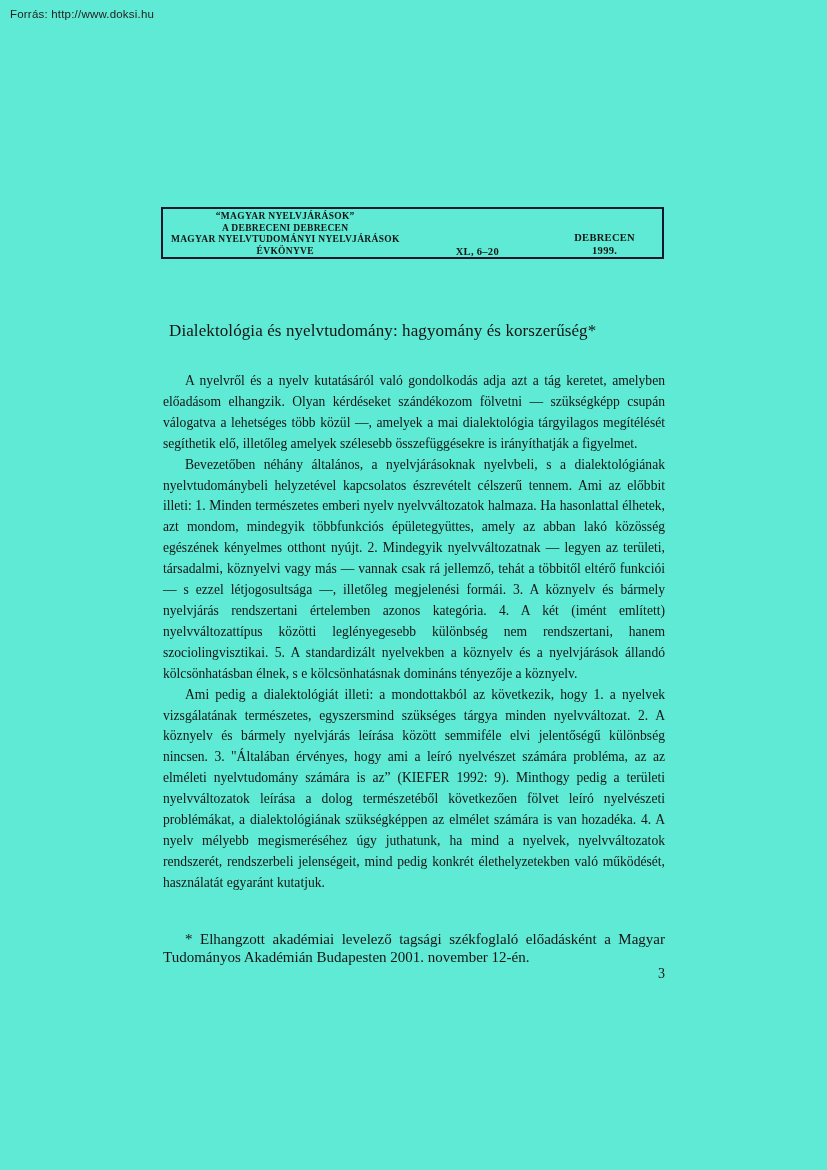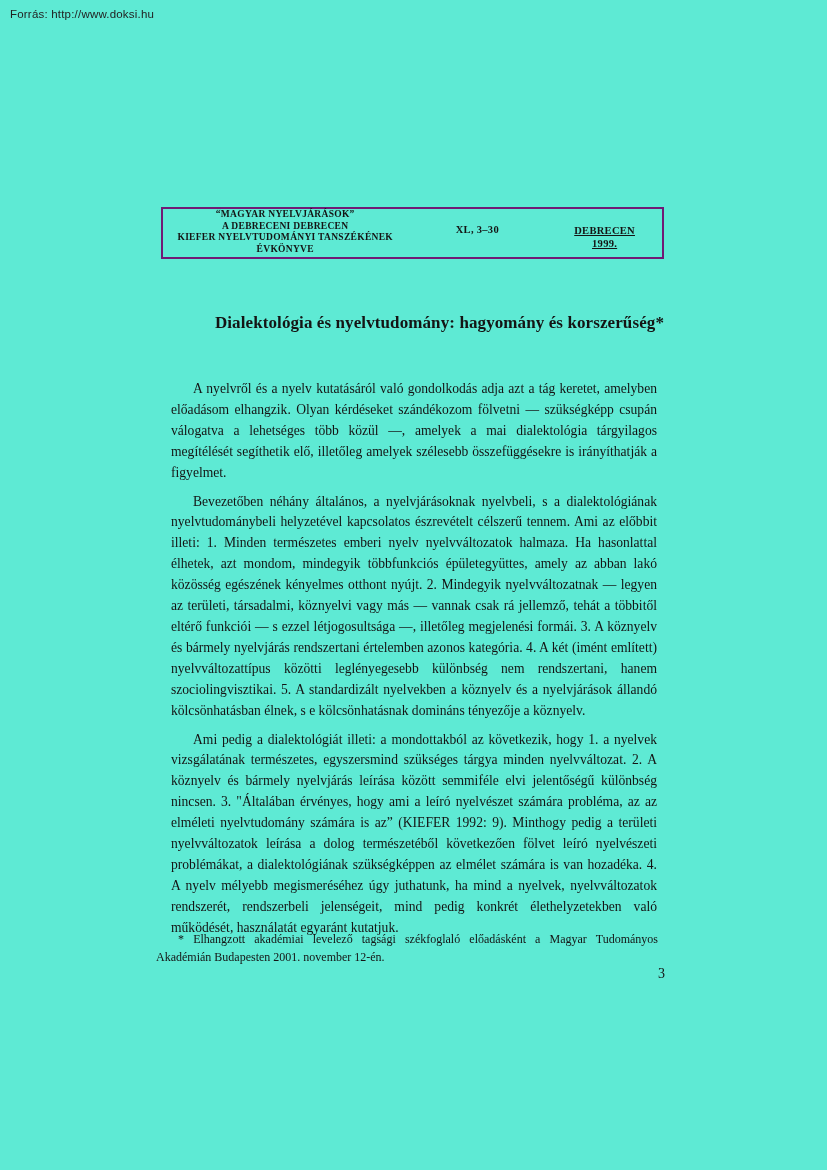--- a/index.html
+++ b/index.html
@@ -14,22 +14,22 @@
   .source-label {
     position:absolute; top:8px; left:10px;
     font-family:"Liberation Sans", sans-serif;
     font-size:11.5px; color:#222;
     letter-spacing:0.2px;
     white-space:nowrap;
   }
   .journal-box {
     position:absolute; top:207px; left:161px;
     width:499px; height:48px;
-    border:2px solid #701a75;
-    display:flex; align-items:flex-start;
+    border:2px solid #0f172a;
+    display:flex; align-items:flex-end;
     font-weight:bold;
   }
   .jb-left {
     width:49%;
     display:flex; flex-direction:column; justify-content:center;
     text-align:center;
     font-size:9.5px; line-height:11.5px;
     letter-spacing:0.3px;
   }
   .jb-mid {
@@ -38,61 +38,60 @@
     font-size:10.5px;
     padding-top:15px;
     letter-spacing:0.3px;
   }
   .jb-right {
     width:23%;
     text-align:center;
     font-size:10.5px; line-height:13px;
     padding-top:15px;
     letter-spacing:0.3px;
-    text-decoration:underline;
   }
   .article-title {
     position:absolute; top:313px; left:161px; width:503px;
-    margin:0;
-    text-align:right;
-    font-size:17px; font-weight:bold;
+    margin:8px;
+    text-align:left;
+    font-size:17px; font-weight:normal;
     letter-spacing:0.1px;
   }
   .body-text {
     position:absolute; top:371px; left:163px; width:502px;
     font-size:13.6px; line-height:20.9px;
     text-align:justify;
   }
-  .body-text p { margin:8px; text-indent:22px; }
+  .body-text p { margin:0; text-indent:22px; }
   .footnote {
-    position:absolute; top:931px; left:156px; width:502px;
-    font-size:12px; line-height:17.5px;
+    position:absolute; top:931px; left:163px; width:502px;
+    font-size:15px; line-height:17.5px;
     text-align:justify; text-indent:22px;
   }
   .page-number {
     position:absolute; top:966px; left:163px; width:502px;
     text-align:right;
     font-size:14px;
   }
 </style>
 </head>
 <body>
 
 <div class="page">
 
   <div class="source-label">Forrás: http://www.doksi.hu</div>
 
   <div class="journal-box">
     <div class="jb-left">
       <div>“MAGYAR NYELVJÁRÁSOK”</div>
       <div>A DEBRECENI DEBRECEN</div>
-      <div>KIEFER NYELVTUDOMÁNYI TANSZÉKÉNEK</div>
+      <div>MAGYAR NYELVTUDOMÁNYI NYELVJÁRÁSOK</div>
       <div>ÉVKÖNYVE</div>
     </div>
-    <div class="jb-mid">XL, 3–30</div>
+    <div class="jb-mid">XL, 6–20</div>
     <div class="jb-right">
       <div>DEBRECEN</div>
       <div>1999.</div>
     </div>
   </div>
 
   <h1 class="article-title">Dialektológia és nyelvtudomány: hagyomány és korszerűség*</h1>
 
   <div class="body-text">
     <p>A nyelvről és a nyelv kutatásáról való gondolkodás adja azt a tág keretet, amelyben előadásom elhangzik. Olyan kérdéseket szándékozom fölvetni — szükségképp csupán válogatva a lehetséges több közül —, amelyek a mai dialektológia tárgyilagos megítélését segíthetik elő, illetőleg amelyek szélesebb összefüggésekre is irányíthatják a figyelmet.</p>

